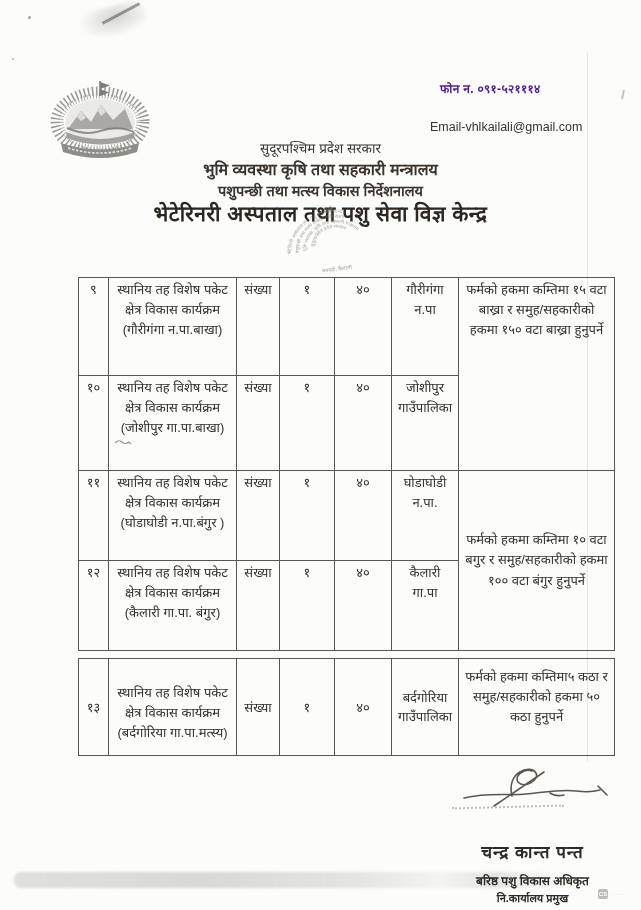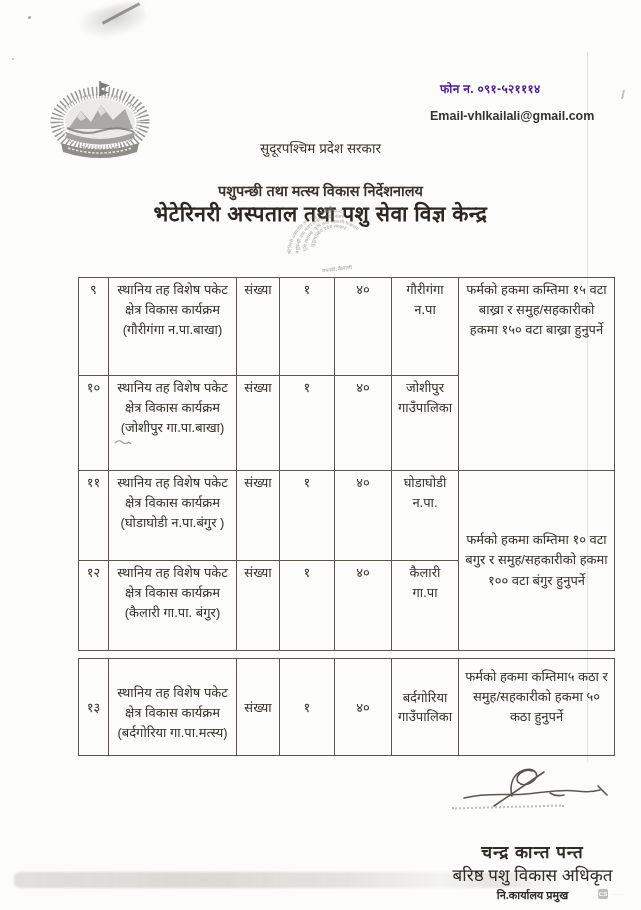--- a/index.html
+++ b/index.html
@@ -30,21 +30,21 @@
   .stray-tick{left:622px;top:90px;width:2px;height:9px;background:rgba(90,86,80,.35);transform:rotate(12deg);}
   .fold-line{left:587px;top:52px;width:1px;height:710px;background:rgba(120,114,104,.16);}
   .bottom-streak{
     left:14px;top:872px;width:548px;height:16px;
     background:linear-gradient(90deg,rgba(130,126,118,.22),rgba(140,136,128,.3) 35%,rgba(150,146,138,.22) 62%,rgba(150,146,138,.08) 78%,rgba(150,146,138,.22) 88%,transparent);
     filter:blur(1.2px);border-radius:6px;
   }
 
   
   .phone{left:440px;top:80px;width:200px;font-size:12px;color:#4c1d95;font-weight:600;letter-spacing:.3px;}
-  .email{left:430px;top:109px;width:200px;font-size:12.5px;color:#37332f;font-weight:700;}
+  .email{left:430px;top:120px;width:200px;font-size:12.5px;color:#37332f;font-weight:400;}
   .hdr{left:0;width:641px;text-align:center;color:#3a342d;}
   .hdr1{top:139px;font-size:13.5px;font-weight:500;}
   .hdr2{top:158px;font-size:16px;font-weight:600;}
   .hdr3{top:180px;font-size:14.5px;font-weight:600;}
   .hdr-title{top:199px;font-size:21px;font-weight:700;color:#2c2721;letter-spacing:.5px;}
 
   
   table.doc-table{
     border-collapse:collapse;table-layout:fixed;width:536px;
     font-size:13px;color:#35302a;
@@ -63,21 +63,21 @@
   tr.r13 td{vertical-align:middle;padding-top:2px;}
   tr.r13 td.remark{vertical-align:top;padding-top:8px;}
 
   .pen-mark{left:113px;top:437px;width:20px;height:10px;opacity:.6;}
 
   
   .sig-svg{left:450px;top:762px;width:168px;height:48px;}
   .sig-dots{left:452px;top:806px;width:112px;height:0;border-top:2px dotted rgba(95,88,76,.38);transform:rotate(-1.5deg);}
   .sig-block{left:440px;top:840px;width:185px;text-align:center;color:#2e2a24;}
   .sig-name{font-size:17px;font-weight:700;letter-spacing:1px;}
-  .sig-desg{font-size:17px;font-weight:400;margin-top:0;}
+  .sig-desg{font-size:12px;font-weight:700;margin-top:9px;}
   .sig-role{font-size:11px;font-weight:600;margin-top:1px;}
 
   
   .wm{left:598px;top:889px;display:flex;align-items:center;gap:3px;opacity:.55;}
   .wm-icon{width:10px;height:10px;background:#8b8b89;border-radius:2px;color:#fff;
     font-size:6px;font-weight:700;display:flex;align-items:center;justify-content:center;}
   .wm-text{font-size:4px;color:#9a9a98;letter-spacing:.3px;}
 </style>
 </head>
 <body>
@@ -102,20 +102,21 @@
     <path d="M47,34 L51,29 L56,36 L51,40 Z M27,41 L31,35 L36,42 L31,45 Z" fill="#dddcd8"></path>
     <path d="M17,52 Q35,60 50,55 Q68,49 84,56" fill="none" stroke="#7b7975" stroke-width="2" opacity=".8"></path>
     <path d="M16,56 Q50,70 85,56 L84,62 Q50,75 17,62 Z" fill="#9b9995" opacity=".9"></path>
     <path d="M11,67 Q50,80 89,67 L87,76 Q50,88 13,76 Z" fill="#8f8d88"></path>
     <path d="M18,72 Q50,82 82,72" fill="none" stroke="#e6e5e1" stroke-width="1.6" stroke-dasharray="2.5 1.6"></path>
   </svg>
 
   <div class="abs phone">फोन न. ०९१-५२१११४</div>
   <div class="abs email">Email-vhlkailali@gmail.com</div>
   <div class="abs hdr hdr1">सुदूरपश्चिम प्रदेश सरकार</div>
+  <div class="abs hdr hdr2">भुमि व्यवस्था कृषि तथा सहकारी मन्त्रालय</div>
   <div class="abs hdr hdr3">पशुपन्छी तथा मत्स्य विकास निर्देशनालय</div>
   <div class="abs hdr hdr-title">भेटेरिनरी अस्पताल तथा पशु सेवा विज्ञ केन्द्र</div>
 
   <svg class="abs" style="left:278px;top:197px;" width="112" height="92" viewBox="0 0 112 92">
     <defs>
       <path id="arcA" d="M36,50 A21,19 0 0 1 78,50"></path>
       <path id="arcB" d="M28,52 A29,26 0 0 1 86,52"></path>
       <path id="arcC" d="M20,54 A37,33 0 0 1 94,54"></path>
       <path id="arcD" d="M12,56 A45,40 0 0 1 102,56"></path>
     </defs>

